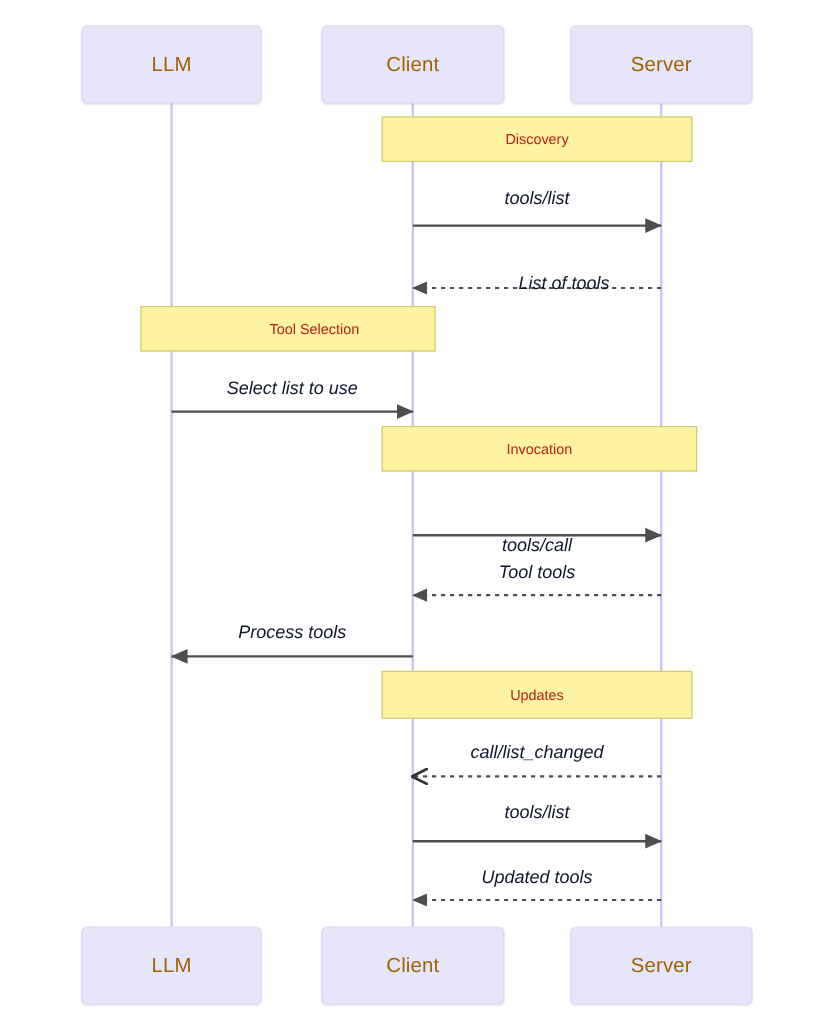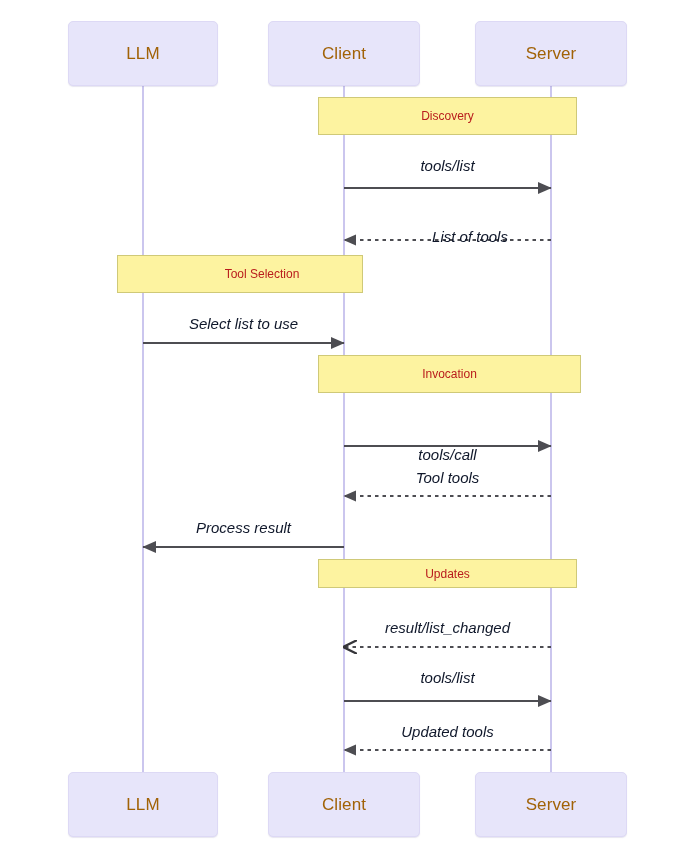--- a/index.html
+++ b/index.html
@@ -117,32 +117,32 @@
   <div id="sections-layer">
       <div class="section-banner" style="left: 318px; top: 97px; width: 259px; height: 38px;">
         <span class="section-label">Discovery</span>
       </div>
       <div class="section-banner" style="left: 117px; top: 255px; width: 246px; height: 38px; padding-left: 44px;">
         <span class="section-label">Tool Selection</span>
       </div>
       <div class="section-banner" style="left: 318px; top: 355px; width: 263px; height: 38px;">
         <span class="section-label">Invocation</span>
       </div>
-      <div class="section-banner" style="left: 318px; top: 559px; width: 259px; height: 29px;">
+      <div class="section-banner" style="left: 318px; top: 559px; width: 259px; height: 40px;">
         <span class="section-label">Updates</span>
       </div>
     </div>
   <div id="message-labels-layer">
       <div class="msg-label" style="left: 447.5px; top: 158px;">tools/list</div>
       <div class="msg-label" style="left: 470px; top: 212px; margin-top: 17px;">List of tools</div>
       <div class="msg-label" style="left: 243.5px; top: 316px;">Select list to use</div>
       <div class="msg-label" style="left: 447.5px; top: 417px; margin-top: 30px;">tools/call</div>
       <div class="msg-label" style="left: 447.5px; top: 470px;">Tool tools</div>
-      <div class="msg-label" style="left: 243.5px; top: 520px;">Process result</div>
-      <div class="msg-label" style="left: 447.5px; top: 620px;">result/list_changed</div>
+      <div class="msg-label" style="left: 243.5px; top: 520px;">Process tools</div>
+      <div class="msg-label" style="left: 447.5px; top: 620px;">call/list_changed</div>
       <div class="msg-label" style="left: 447.5px; top: 670px;">tools/list</div>
       <div class="msg-label" style="left: 447.5px; top: 724px; text-align: center;">Updated tools</div>
     </div>
   <div id="participants-bottom-layer">
       <div class="participant-box" style="left: 68px; top: 772px; width: 150px; height: 65px;">
         <span class="participant-label">LLM</span>
       </div>
       <div class="participant-box" style="left: 268px; top: 772px; width: 152px; height: 65px;">
         <span class="participant-label">Client</span>
       </div>

